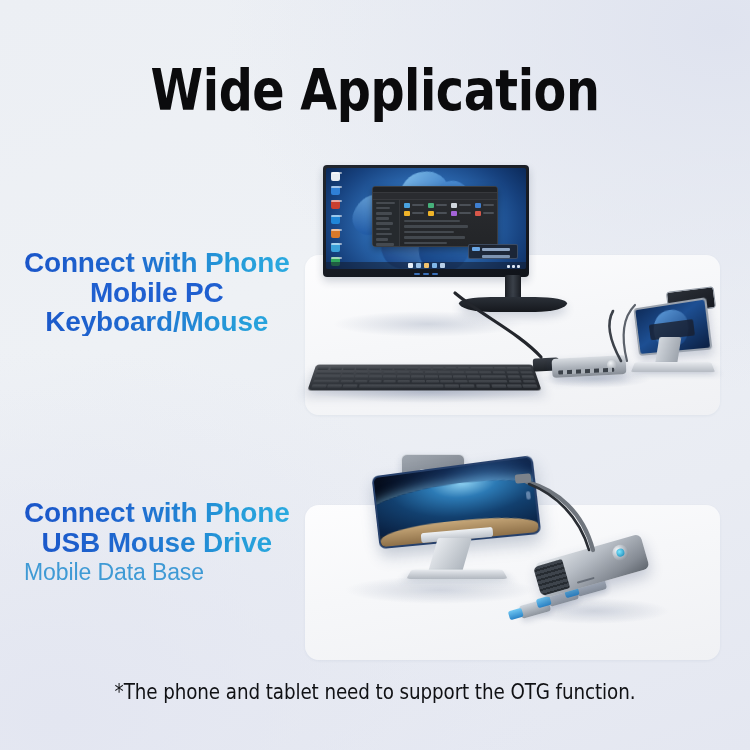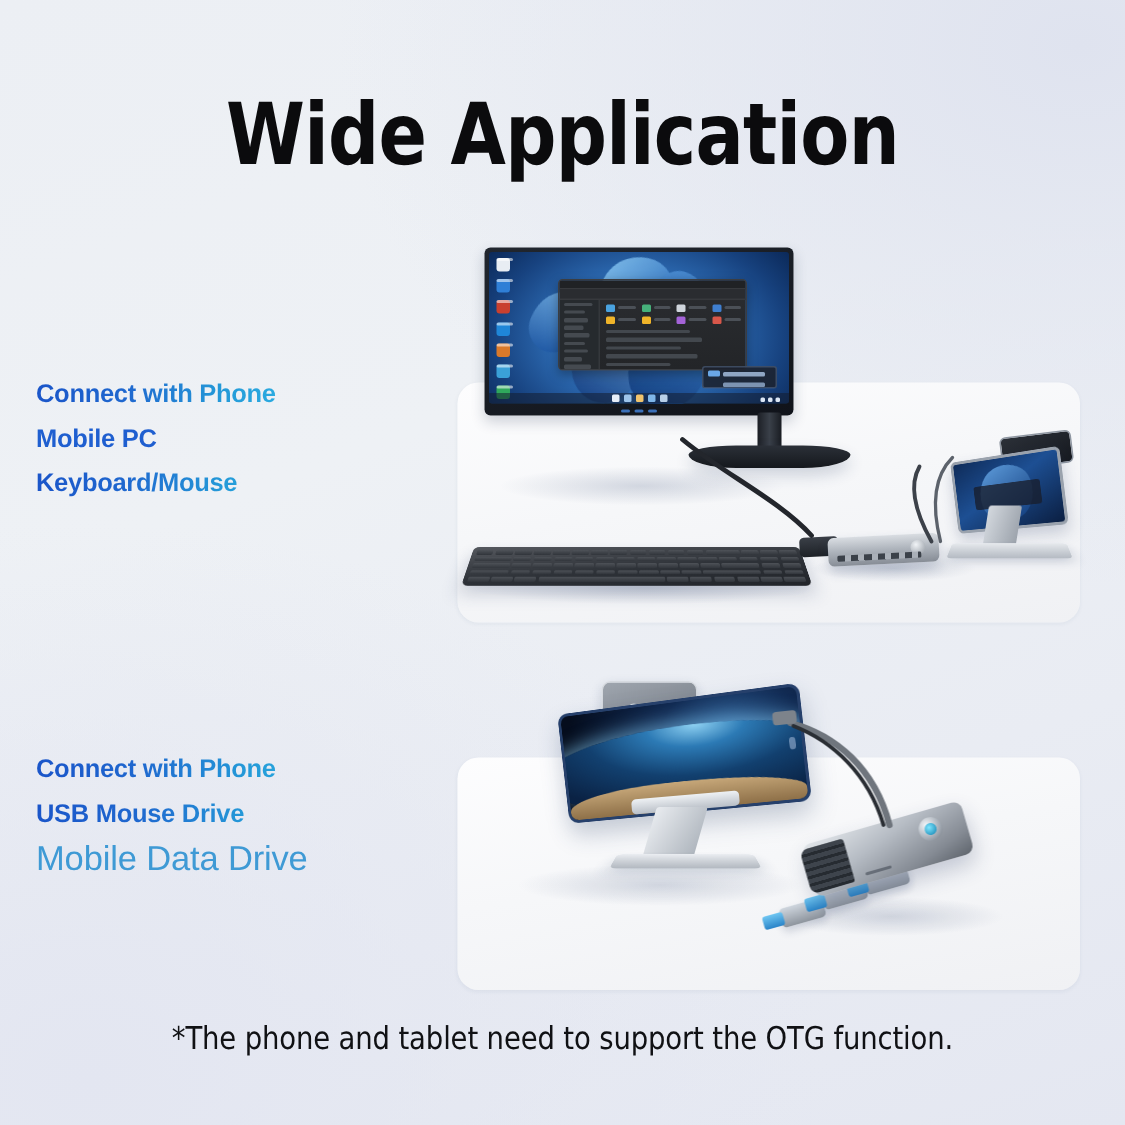--- a/index.html
+++ b/index.html
@@ -37,23 +37,24 @@
     box-shadow:0 1px 3px rgba(40,60,110,.06);
   }
   #card-top{left:305px;top:255px;width:415px;height:160px;}
   #card-bottom{left:305px;top:505px;width:415px;height:155px;}
 
   
   .caption{position:absolute;left:24px;}
   #caption-top{top:250px;}
   #caption-bottom{top:500px;}
   .cap-line{
-    font-weight:700;font-size:17px;line-height:26.5px;
+    font-weight:700;font-size:28px;line-height:26.5px;
     letter-spacing:-.2px;white-space:nowrap;
     margin:0 0 3px 0;
+    text-align:center;
   }
   .grad{
     background:linear-gradient(90deg,#1a55c9 0%,#1f68cf 38%,#249ad8 78%,#2aaae0 100%);
     -webkit-background-clip:text;background-clip:text;
     color:transparent;-webkit-text-fill-color:transparent;
   }
   .solid-blue{color:#1f5fd0;}
   .cap-sub{
     font-weight:400;font-size:23px;line-height:26.5px;
     color:#3f9ad5;letter-spacing:-.1px;white-space:nowrap;margin:0;
@@ -595,18 +596,18 @@
     <svg class="cable2" viewBox="0 0 415 235">
       <path d="M222 52 C 252 60, 278 82, 288 120" stroke="#6f757d" stroke-width="4.2" fill="none" stroke-linecap="round"></path>
       <path d="M224 54 C 250 64, 274 86, 284 120" stroke="#2a2e34" stroke-width="2.6" fill="none" stroke-linecap="round"></path>
       <rect x="210" y="44" width="16" height="9" rx="2.5" transform="rotate(-6 218 48)" fill="#7d838b"></rect>
     </svg>
   </div>
 
   <div class="caption" id="caption-bottom">
     <p class="cap-line grad">Connect with Phone</p>
     <p class="cap-line grad">USB Mouse Drive</p>
-    <p class="cap-sub">Mobile Data Drive</p>
+    <p class="cap-sub">Mobile Data Base</p>
   </div>
 
   <div class="footnote">*The phone and tablet need to support the OTG function.</div>
 
 </div>
 
 </body></html>

